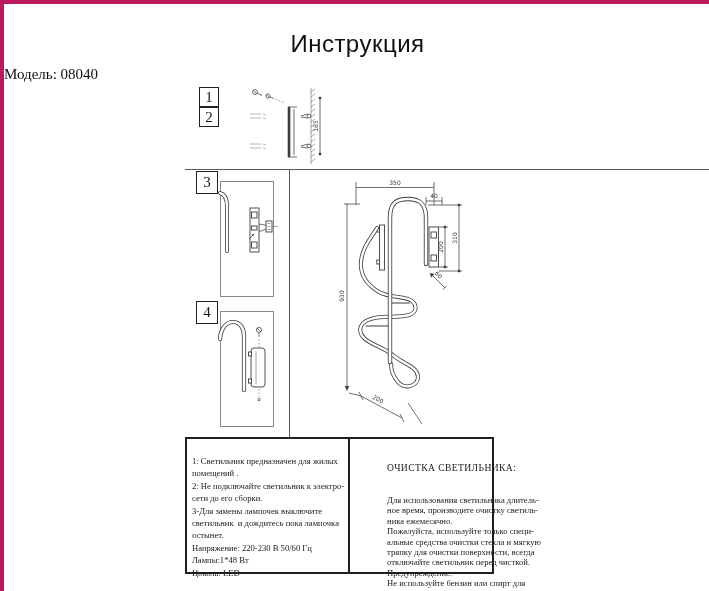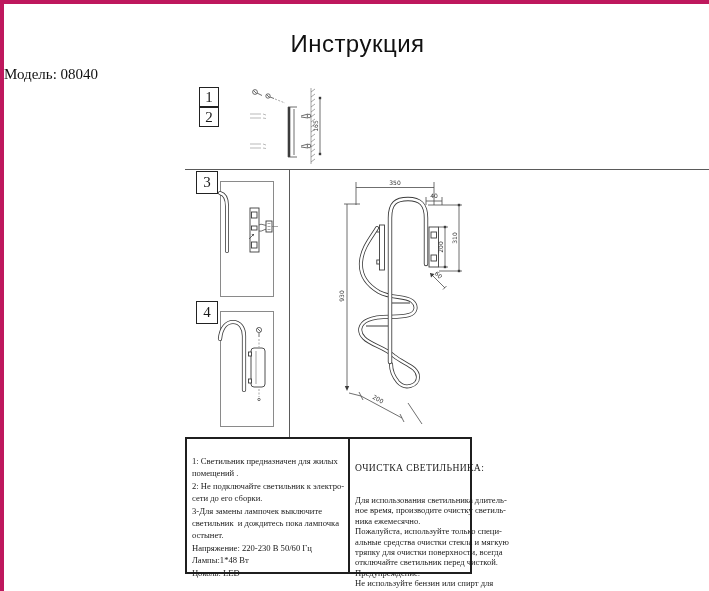--- a/index.html
+++ b/index.html
@@ -192,21 +192,21 @@
       <text text-anchor="middle" transform="rotate(45 113 104.5)" x="113" y="104.5">60</text>
     </g>
 
     <g>
       <path class="ln" d="M25,221 L37,224 M37,224 L78,246 M35,220 L39,228 M76,242 L80,250"></path>
       <text text-anchor="middle" transform="rotate(28 53 229)" x="53" y="229">200</text>
       <path class="ln" d="M84,231 L98,252"></path>
     </g>
   </svg>
 
-  <div class="abs notes" style="left:181px;top:433px;width:287px;height:137px;">
+  <div class="abs notes" style="left:181px;top:433px;width:309px;height:137px;gap:32px;">
     <div class="notes-left">1: Светильник предназначен для жилых
 помещений .
 2: Не подключайте светильник к электро-
 сети до его сборки.
 3-Для замены лампочек выключите
 светильник  и дождитесь пока лампочка
 остынет.
 Напряжение: 220-230 В 50/60 Гц
 Лампы:1*48 Вт
 Цоколь: LED</div>

